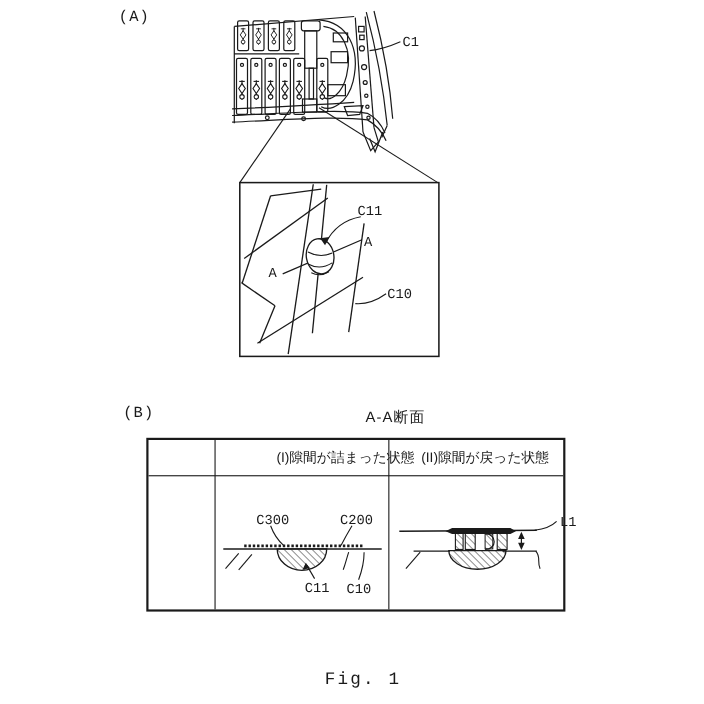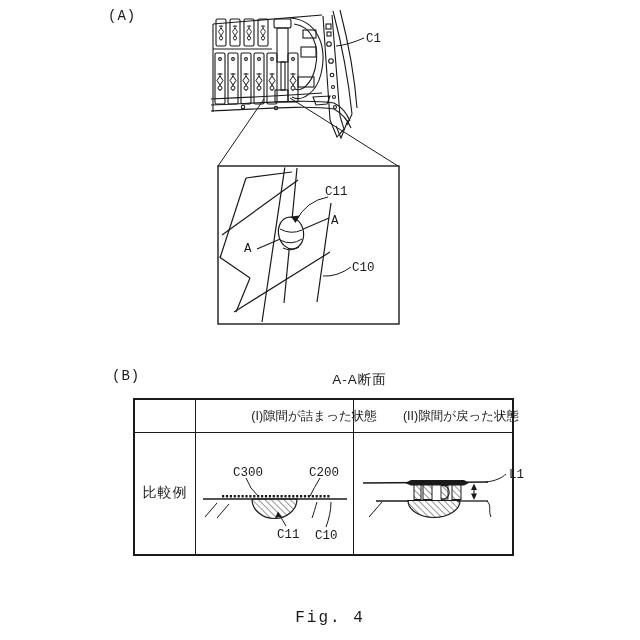--- a/index.html
+++ b/index.html
@@ -30,25 +30,24 @@
 
   <div class="abs mono panel-label" style="left:112px;top:368px;">(B)</div>
 
   <div class="abs btitle">A-A断面</div>
 
   <div class="abs tbl">
     <div class="vline" style="left:60px;"></div>
     <div class="vline" style="left:218px;"></div>
     <div class="hline"></div>
     <div class="hcell" style="left:60px;width:158px;margin-left:40px;">(I)隙間が詰まった状態</div>
-    <div class="hcell" style="left:218px;width:176px;padding-left:20px;">(II)隙間が戻った状態</div>
-    <div class="rlabel">比較例</div>
+    <div class="hcell" style="left:218px;width:176px;">(II)隙間が戻った状態</div>
   </div>
 
-  <div class="abs mono caption">Fig. 4</div>
+  <div class="abs mono caption">Fig. 1</div>
 
   <svg width="640" height="640" viewBox="0 0 640 640">
     <defs>
       <pattern id="hatch" patternUnits="userSpaceOnUse" width="4.5" height="4.5" patternTransform="rotate(-45)">
         <line x1="0" y1="0" x2="0" y2="4.5" stroke="#1a1a1a" stroke-width="0.9"></line>
       </pattern>
       <g id="fstn" stroke="#1a1a1a" stroke-width="1" fill="none">
         <path d="M0,-9 L0,9"></path>
         <path d="M-2.5,-8 L2.5,-8"></path>
         <path d="M0,-6 L3,-1.5 L0,3 L-3,-1.5 Z" fill="#ffffff"></path>

